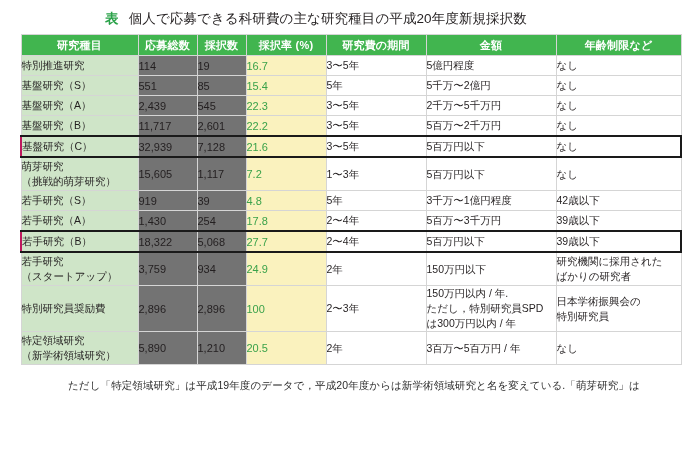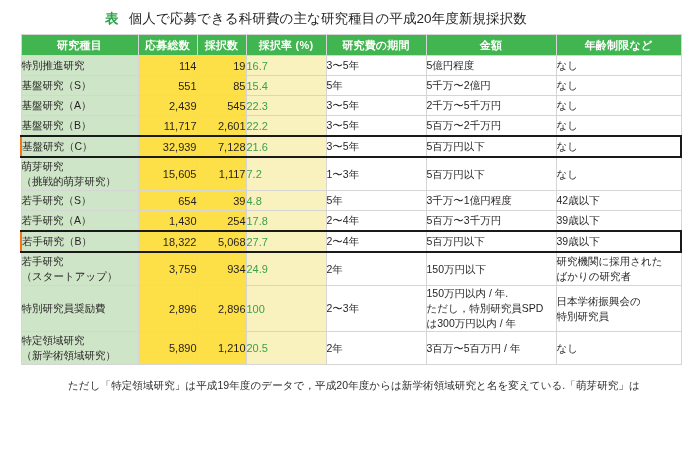--- a/index.html
+++ b/index.html
@@ -77,25 +77,24 @@
 
   
   td.type {
     background: #cfe5c8;
     padding: 3px 0 3px 7px;
     line-height: 15px;
     font-size: 10.5px;
     color: #231f20;
   }
   td.num {
-    text-align: right;
     padding: 3px 7px 3px 2px;
     font-size: 11px;
     color: #231f20;
-    background: #fde047;
+    background: #737373;
   }
   td.rate {
     text-align: left;
     padding: 3px 7px 3px 2px;
     font-size: 11px;
     background: #faf2be;
     color: #3aa24a;
   }
   td.text {
     padding: 3px 4px 3px 7px;
@@ -107,21 +106,21 @@
 
   tr.r-normal td { height: 19px; }
   tr.r-two td    { height: 32px; }
   tr.r-tall td   { height: 45px; }
 
   
   tr.emphasis td {
     border-top: 2px solid #1a1a1a;
     border-bottom: 2px solid #1a1a1a;
   }
-  tr.emphasis td:first-child { border-left: 2px solid #f97316; }
+  tr.emphasis td:first-child { border-left: 2px solid #be185d; }
   tr.emphasis td:last-child  { border-right: 2px solid #1a1a1a; }
 
   .cellline { display: block; }
 
   
   .footnote {
     margin-top: 11px;
     width: 660px;
     font-size: 10.5px;
     line-height: 19px;
@@ -299,21 +298,21 @@
           </td>
           <td class="text">
             <span class="cellline">なし</span>
           </td>
         </tr>
         <tr class="r-normal">
           <td class="type">
             <span class="cellline">若手研究（S）</span>
           </td>
           <td class="num">
-            <span class="cellline">654</span>
+            <span class="cellline">919</span>
           </td>
           <td class="num">
             <span class="cellline">39</span>
           </td>
           <td class="rate">
             <span class="cellline">4.8</span>
           </td>
           <td class="text">
             <span class="cellline">5年</span>
           </td>

